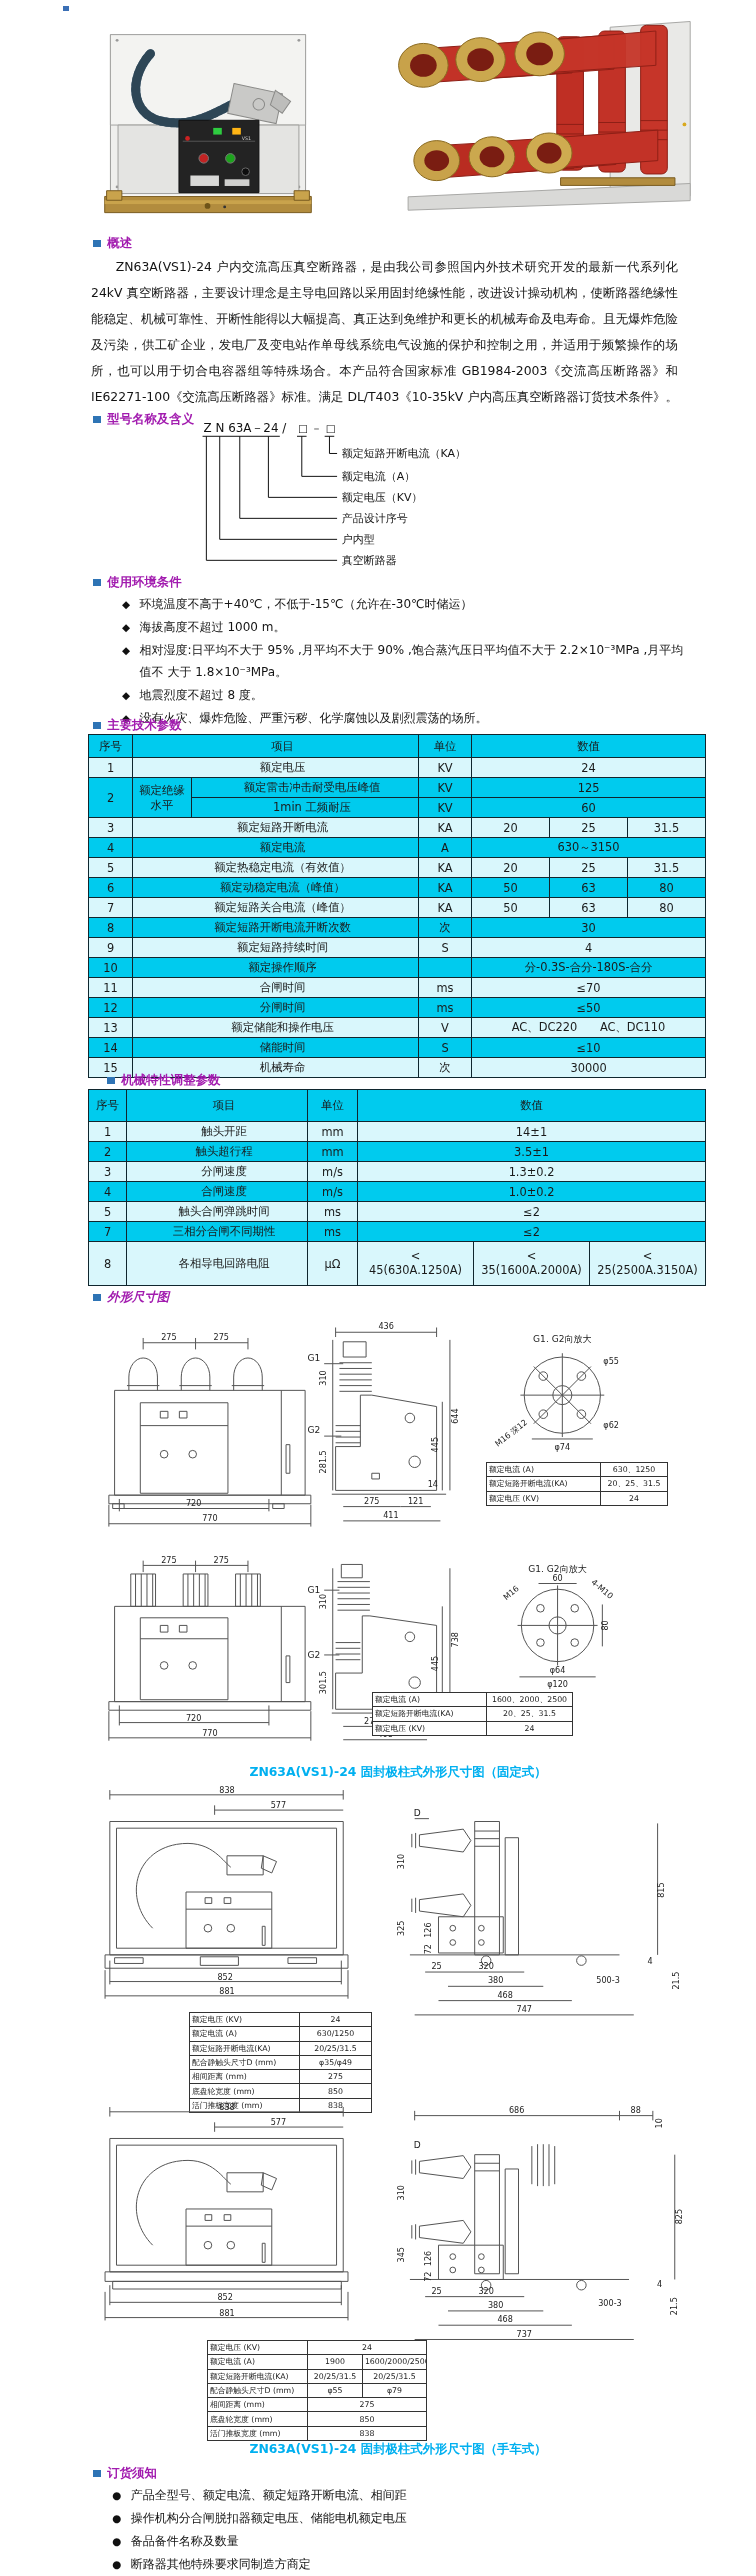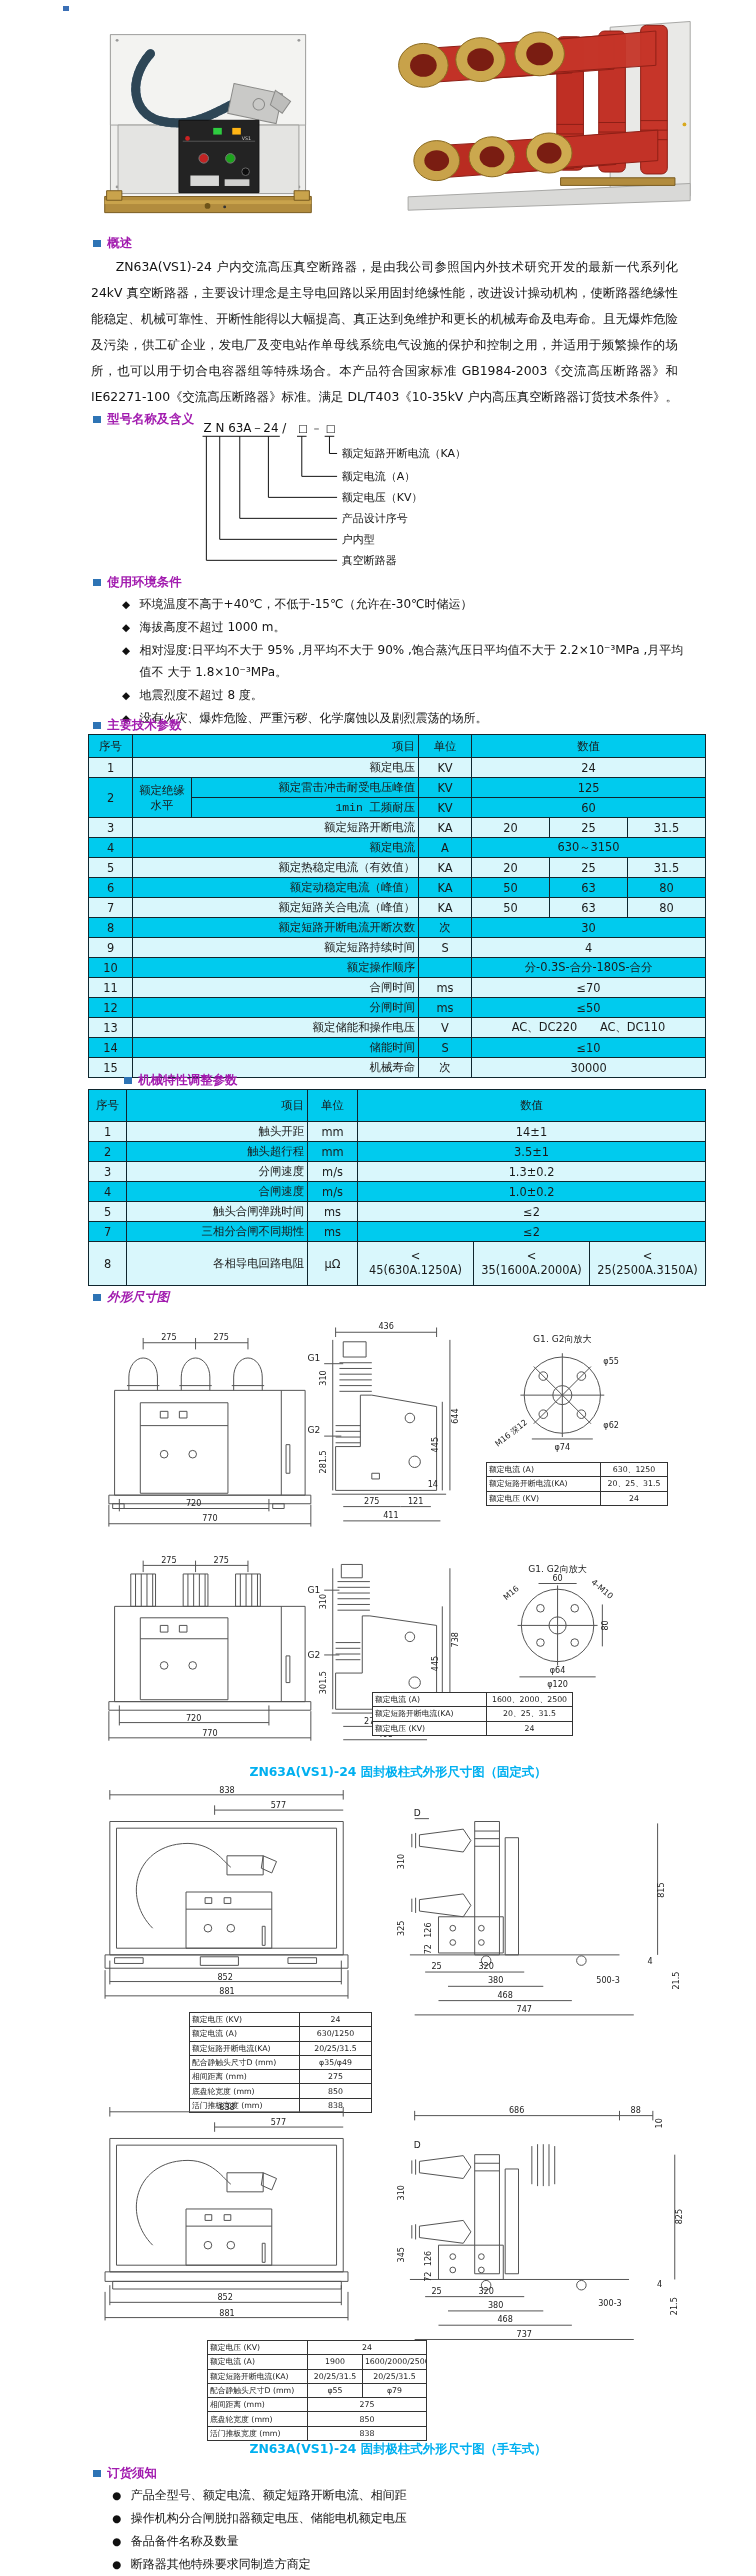--- a/index.html
+++ b/index.html
@@ -12,21 +12,21 @@
   .para{position:absolute;left:91px;top:254px;width:587px;font-size:12.4px;line-height:26px;
         text-align:justify;text-indent:2em;color:#141414;}
   .blist{position:absolute;left:122px;width:572px;font-size:12px;color:#141414;}
   .bitem{display:flex;gap:9.5px;line-height:22px;margin-bottom:1px;}
   .bullet{flex:0 0 auto;font-size:10.5px;line-height:22px;color:#111;}
   .caption{position:absolute;left:86px;width:624px;text-align:center;color:#00b0f0;
            font-size:12.4px;font-weight:bold;}
   table.tech{position:absolute;border-collapse:collapse;table-layout:fixed;}
   table.tech td{border:1px solid #10262e;font-size:11.4px;text-align:center;padding:0 2.9px;
                 height:19px;overflow:hidden;}
-  table.tech td.l{text-align:right;padding-left:17px;font-family:Liberation Mono, monospace;}
+  table.tech td.l{text-align:center;padding-left:17px;}
   tr.b td{background:#00cbee;text-align:center;}
   tr.p td{background:#d9f7fc;}
   td.pre{white-space:pre-line;font-size:10.5px;line-height:13.3px;}
   table.mini{position:absolute;border-collapse:collapse;table-layout:fixed;background:#fff;}
   table.mini td{border:1px solid #333;font-size:7.8px;color:#222;padding:0 1.9px;height:13.3px;
                 text-align:center;overflow:hidden;white-space:nowrap;}
   table.mini td.l{text-align:left;margin-left:48px;}
   svg text{font-family:"DejaVu Sans","Liberation Sans",sans-serif;}
   .dim{font-size:8.5px;fill:#222;}
   .dimbig{font-size:9.5px;fill:#222;}
@@ -311,21 +311,21 @@
         </tr>
     <tr class="p">
       <td>15</td>
           <td colspan="2" class="l">机械寿命</td>
       <td>次</td>
           <td colspan="3">30000</td>
         </tr>
   </tbody>
     </table>
 
-  <div class="sec" style="left:124px;top:1072px;">
+  <div class="sec" style="left:107px;top:1072px;">
     <span class="sq"></span>
     <span>机械特性调整参数</span>
   </div>
   <table class="tech" style="left:88px;top:1089px;width:618px;">
     <colgroup>
         <col style="width:38px">
         <col style="width:181px">
         <col style="width:50px">
               <col style="width:116px">
         <col style="width:116px">

